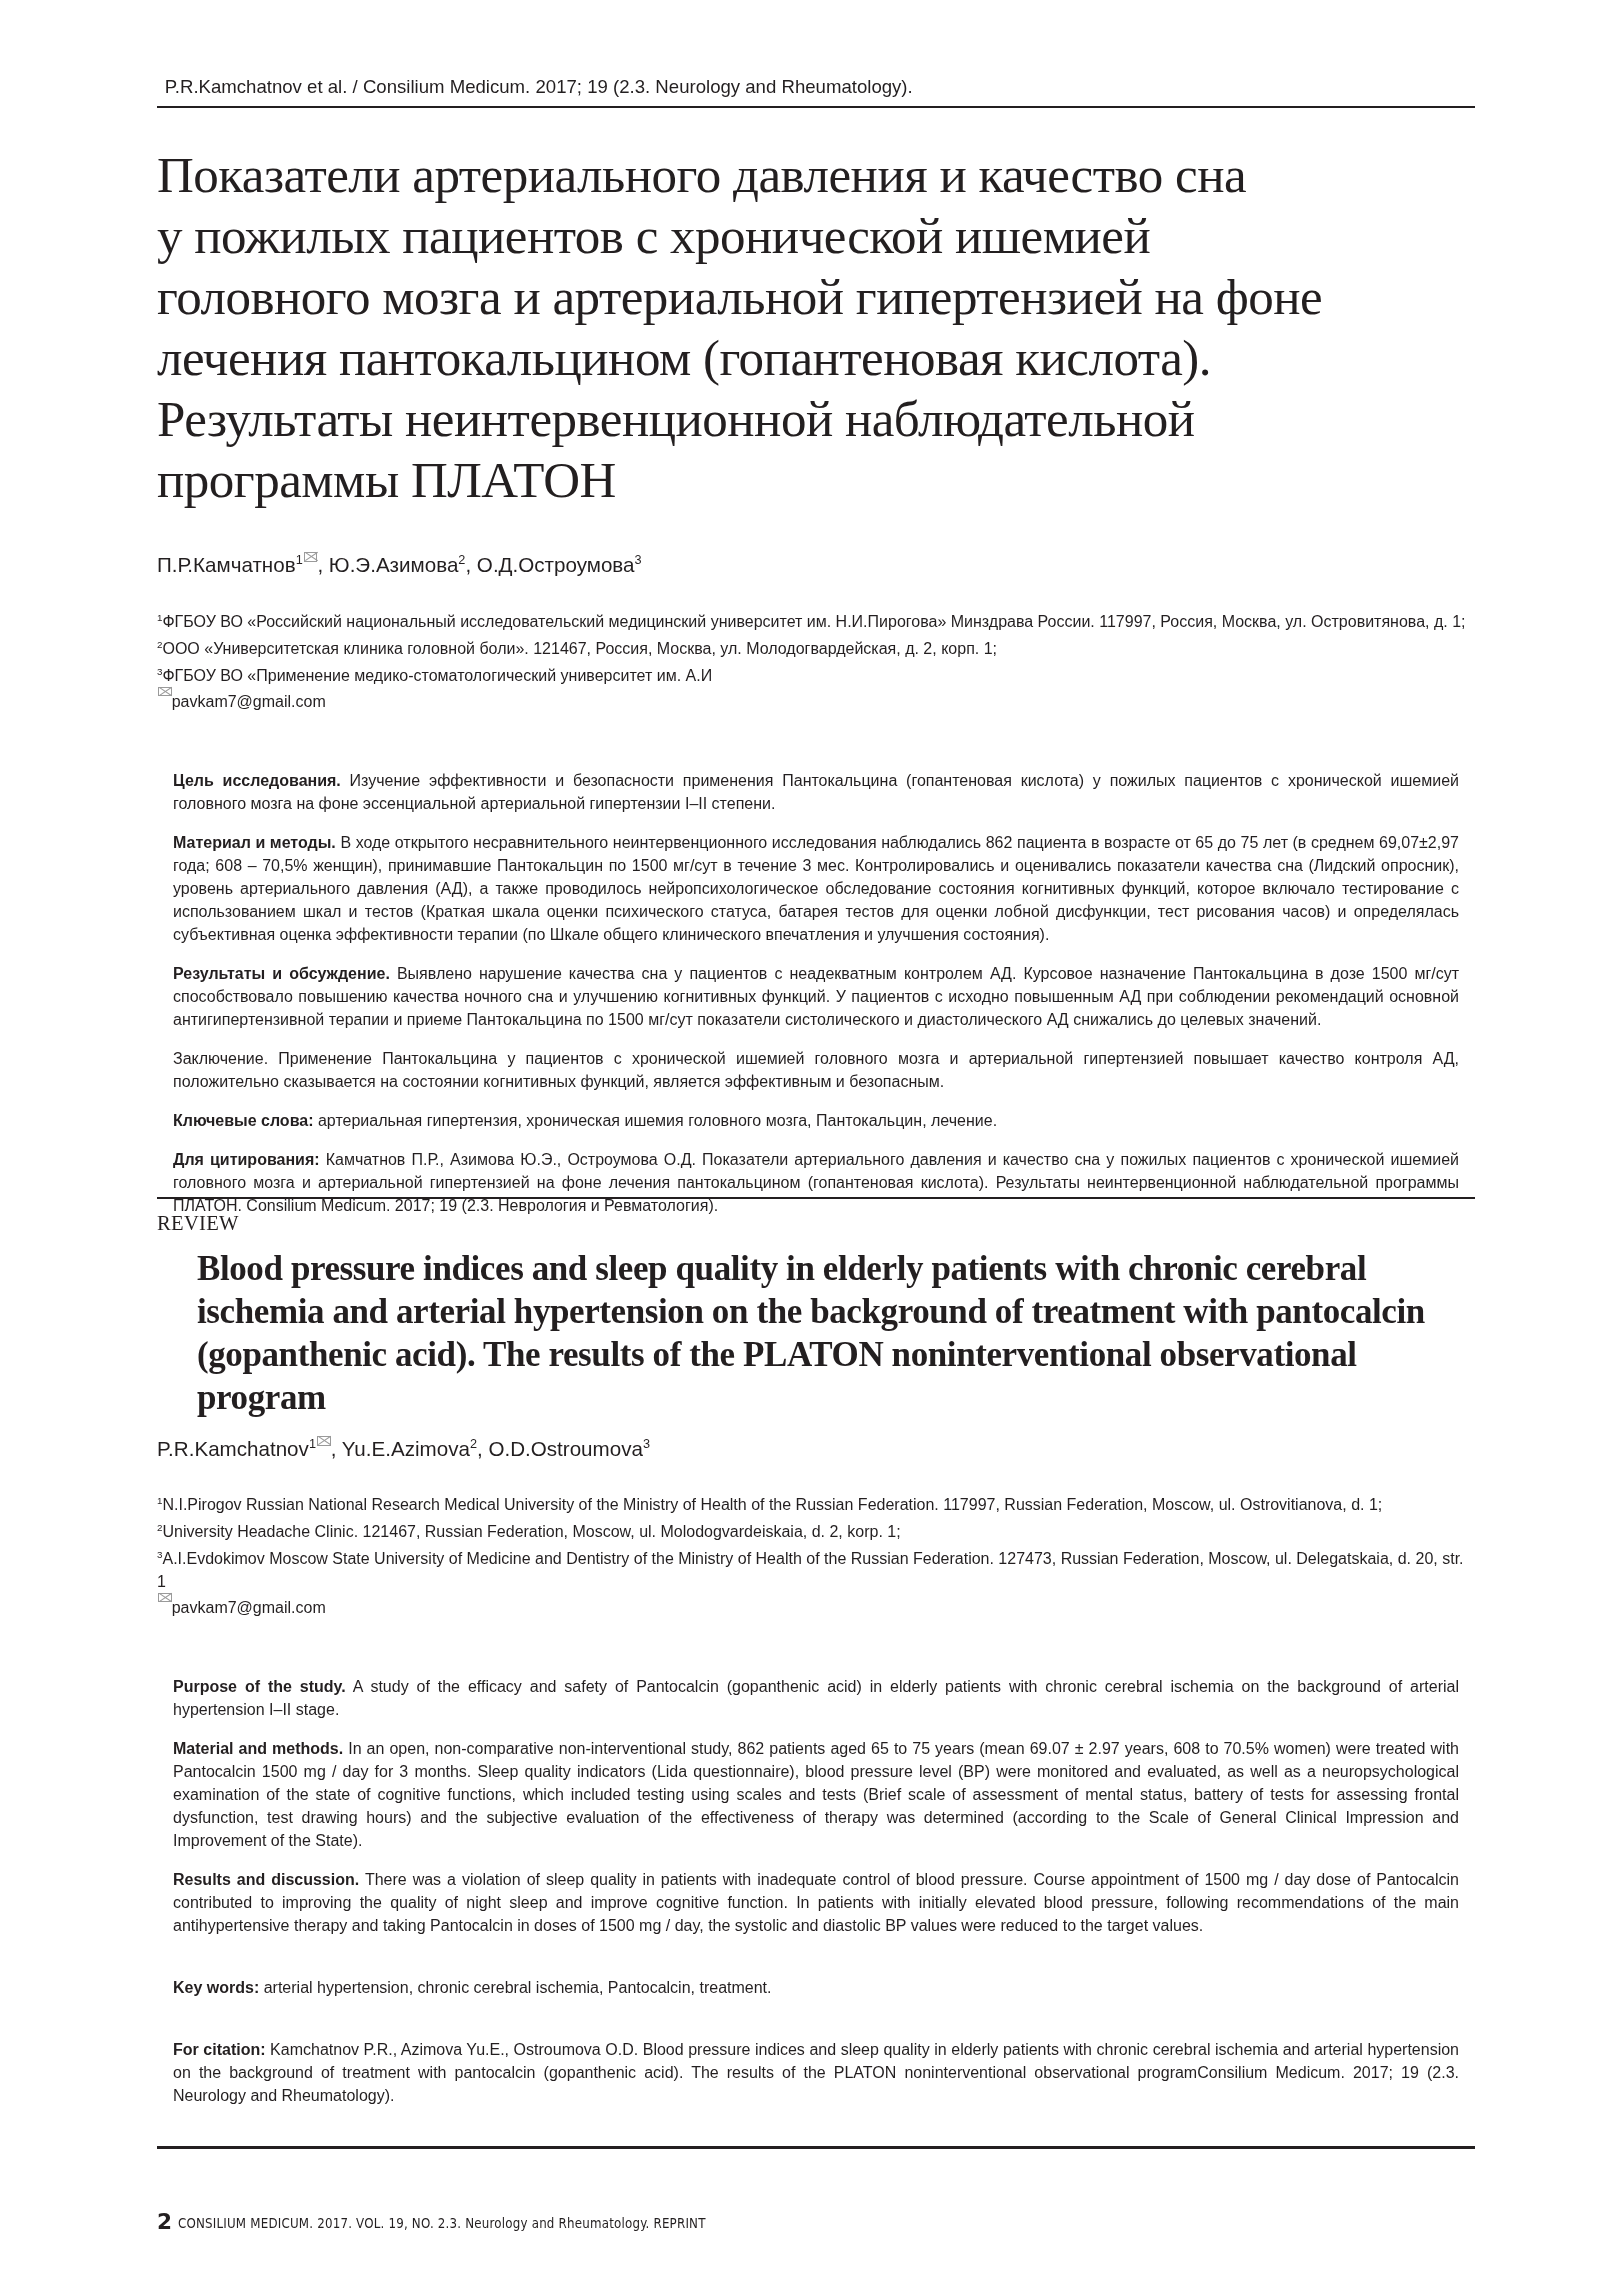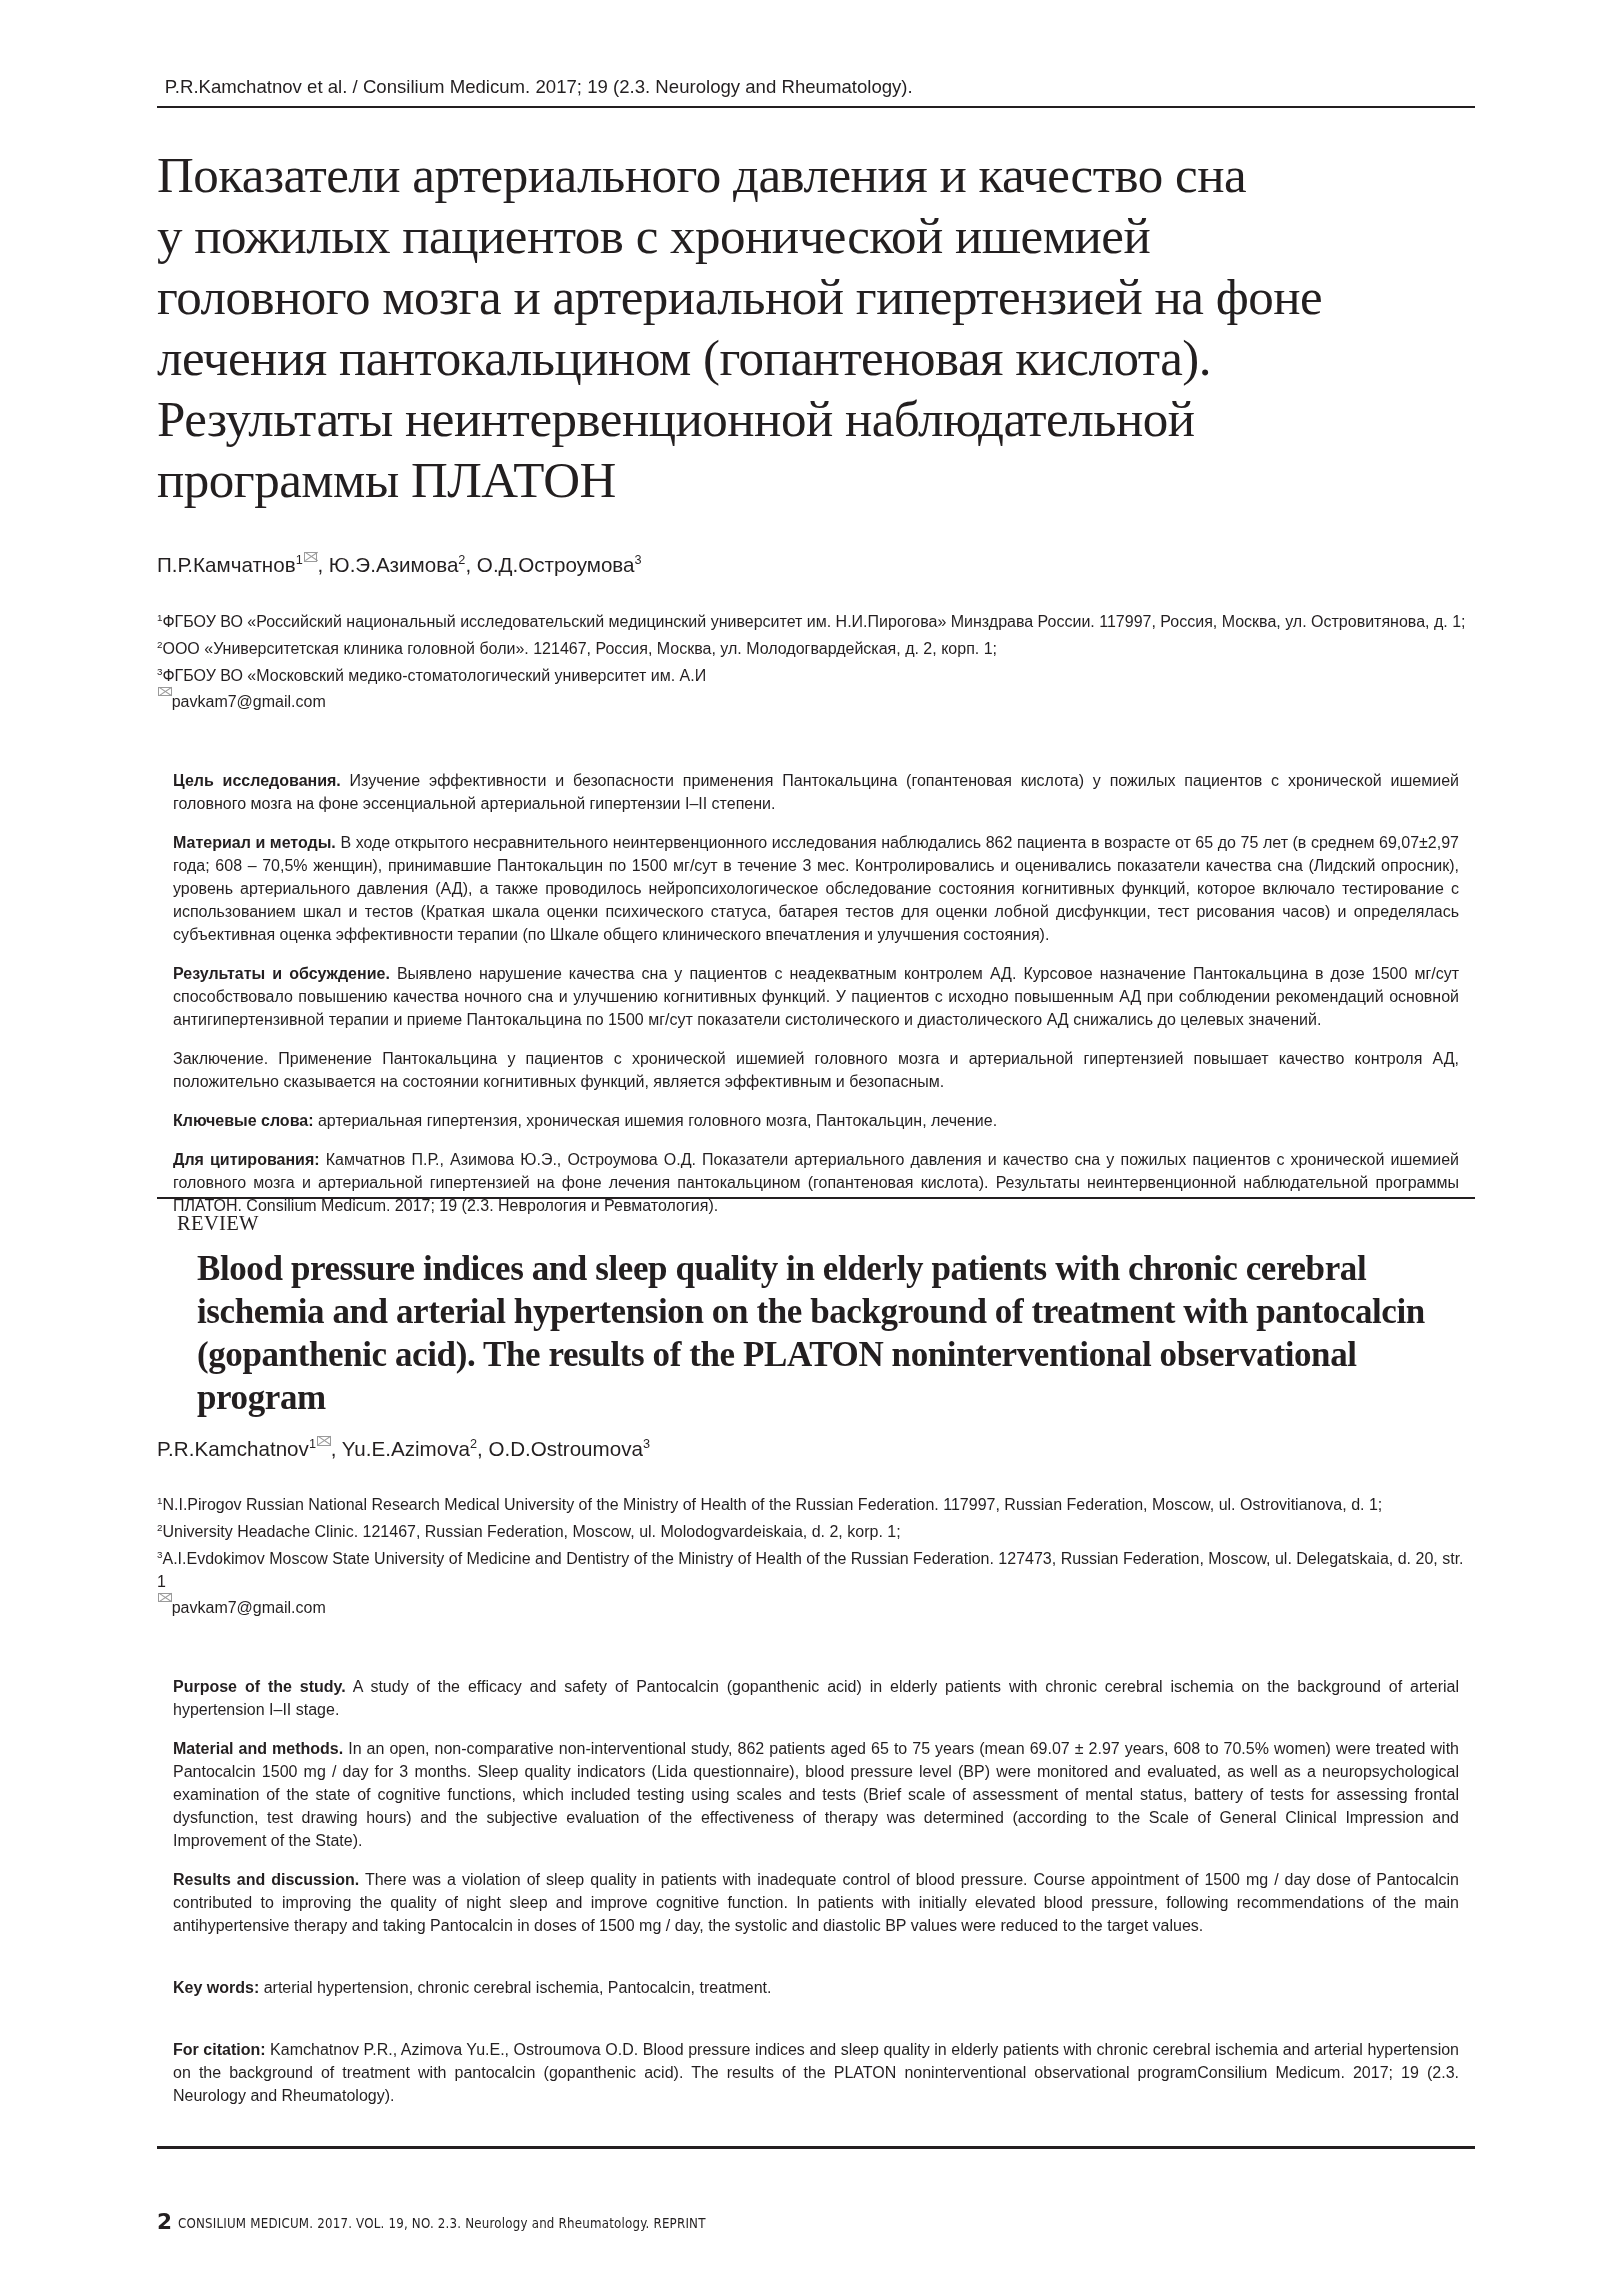--- a/index.html
+++ b/index.html
@@ -25,21 +25,21 @@
   .affil { font-size: 16px; line-height: 23px; color: #231f20; }
   .affil sup { font-size: 9.8px; vertical-align: 5.9px; }
   .ru-affil { position: absolute; top: 606px; left: 0; width: 1318px; }
 
   .abstract { font-size: 16px; line-height: 23px; color: #231f20; text-align: justify; }
   .abstract p { margin: 16px; }
   .abstract b { font-weight: bold; }
   .ru-abstract { position: absolute; top: 753px; left: 0; width: 1318px; }
 
   .rule-mid { position: absolute; top: 1197px; left: 0; width: 1318px; height: 2px; background: #231f20; }
-  .review-label { position: absolute; top: 1212px; left: 0; font-size: 20.6px; color: #231f20; letter-spacing: 0.3px; margin-left: 20px; }
+  .review-label { position: absolute; top: 1212px; left: 0; font-size: 20.6px; color: #231f20; letter-spacing: 0.3px; }
 
   .en-title { position: absolute; top: 1247px; left: 0; width: 1318px; font-size: 35px; line-height: 43px; font-weight: bold; letter-spacing: -0.4px; color: #231f20; margin-left: 40px; }
   .en-title div { white-space: nowrap; }
   .en-authors { position: absolute; top: 1436px; left: 0; }
   .en-affil { position: absolute; top: 1489px; left: 0; width: 1318px; }
 
   .en-abstract { position: absolute; top: 1659px; left: 0; width: 1318px; }
   .en-abstract .abs-head { font-weight: bold; }
   .en-abstract .gap { height: 6.9px; }
 
@@ -67,21 +67,21 @@
 
   <div class="authors ru-authors sans">
     <span>П.Р.Камчатнов</span><sup>1</sup><span class="mail-icon"></span><span>, </span>
     <span>Ю.Э.Азимова</span><sup>2</sup><span>, </span>
     <span>О.Д.Остроумова</span><sup>3</sup>
   </div>
 
   <div class="affil ru-affil sans">
     <div><sup>1</sup><span>ФГБОУ ВО «Российский национальный исследовательский медицинский университет им. Н.И.Пирогова» Минздрава России. 117997, Россия, Москва, ул. Островитянова, д. 1;</span></div>
     <div><sup>2</sup><span>ООО «Университетская клиника головной боли». 121467, Россия, Москва, ул. Молодогвардейская, д. 2, корп. 1;</span></div>
-    <div><sup>3</sup><span>ФГБОУ ВО «Московский медико-стоматологический университет им. А.И</span></div>
+    <div><sup>3</sup><span>ФГБОУ ВО «Применение медико-стоматологический университет им. А.И</span></div>
     <div><span class="mail-icon"></span><span>pavkam7@gmail.com</span></div>
   </div>
 
   <div class="abstract ru-abstract sans">
     <p><b>Цель исследования.</b><span> Изучение эффективности и безопасности применения Пантокальцина (гопантеновая кислота) у пожилых пациентов с хронической ишемией головного мозга  на фоне  эссенциальной артериальной гипертензии I–II степени.</span></p>
     <p><b>Материал и методы.</b><span> В ходе открытого несравнительного неинтервенционного исследования наблюдались 862 пациента в возрасте от 65 до 75 лет (в среднем 69,07±2,97 года; 608 – 70,5% женщин), принимавшие Пантокальцин по 1500 мг/сут в течение 3 мес. Контролировались и оценивались показатели качества сна (Лидский опросник), уровень артериального давления (АД), а также проводилось нейропсихологическое обследование состояния когнитивных функций, которое включало тестирование с использованием шкал и тестов (Краткая шкала оценки психического статуса, батарея тестов для оценки лобной дисфункции, тест рисования часов) и определялась субъективная оценка эффективности терапии (по Шкале общего клинического впечатления и улучшения состояния).</span></p>
     <p><b>Результаты и обсуждение.</b><span> Выявлено нарушение качества сна у пациентов с неадекватным контролем АД. Курсовое назначение Пантокальцина в дозе 1500 мг/сут способствовало повышению качества ночного сна и улучшению когнитивных функций. У пациентов с исходно повышенным АД при соблюдении рекомендаций основной антигипертензивной терапии и приеме Пантокальцина по 1500 мг/сут показатели систолического и диастолического АД снижались до целевых значений.</span></p>
     <p><b></b><span>Заключение. Применение Пантокальцина у пациентов с хронической ишемией головного мозга и артериальной гипертензией повышает качество контроля АД, положительно сказывается на состоянии когнитивных функций, является эффективным и безопасным.</span></p>
     <p><b>Ключевые слова:</b><span> артериальная гипертензия, хроническая ишемия головного мозга, Пантокальцин, лечение.</span></p>
     <p><b>Для цитирования:</b><span> Камчатнов П.Р., Азимова Ю.Э., Остроумова О.Д. Показатели артериального давления и качество сна у пожилых пациентов с хронической ишемией головного мозга и артериальной гипертензией на фоне лечения пантокальцином (гопантеновая кислота). Результаты неинтервенционной наблюдательной программы ПЛАТОН. Consilium Medicum. 2017; 19 (2.3. Неврология и Ревматология).</span></p>

